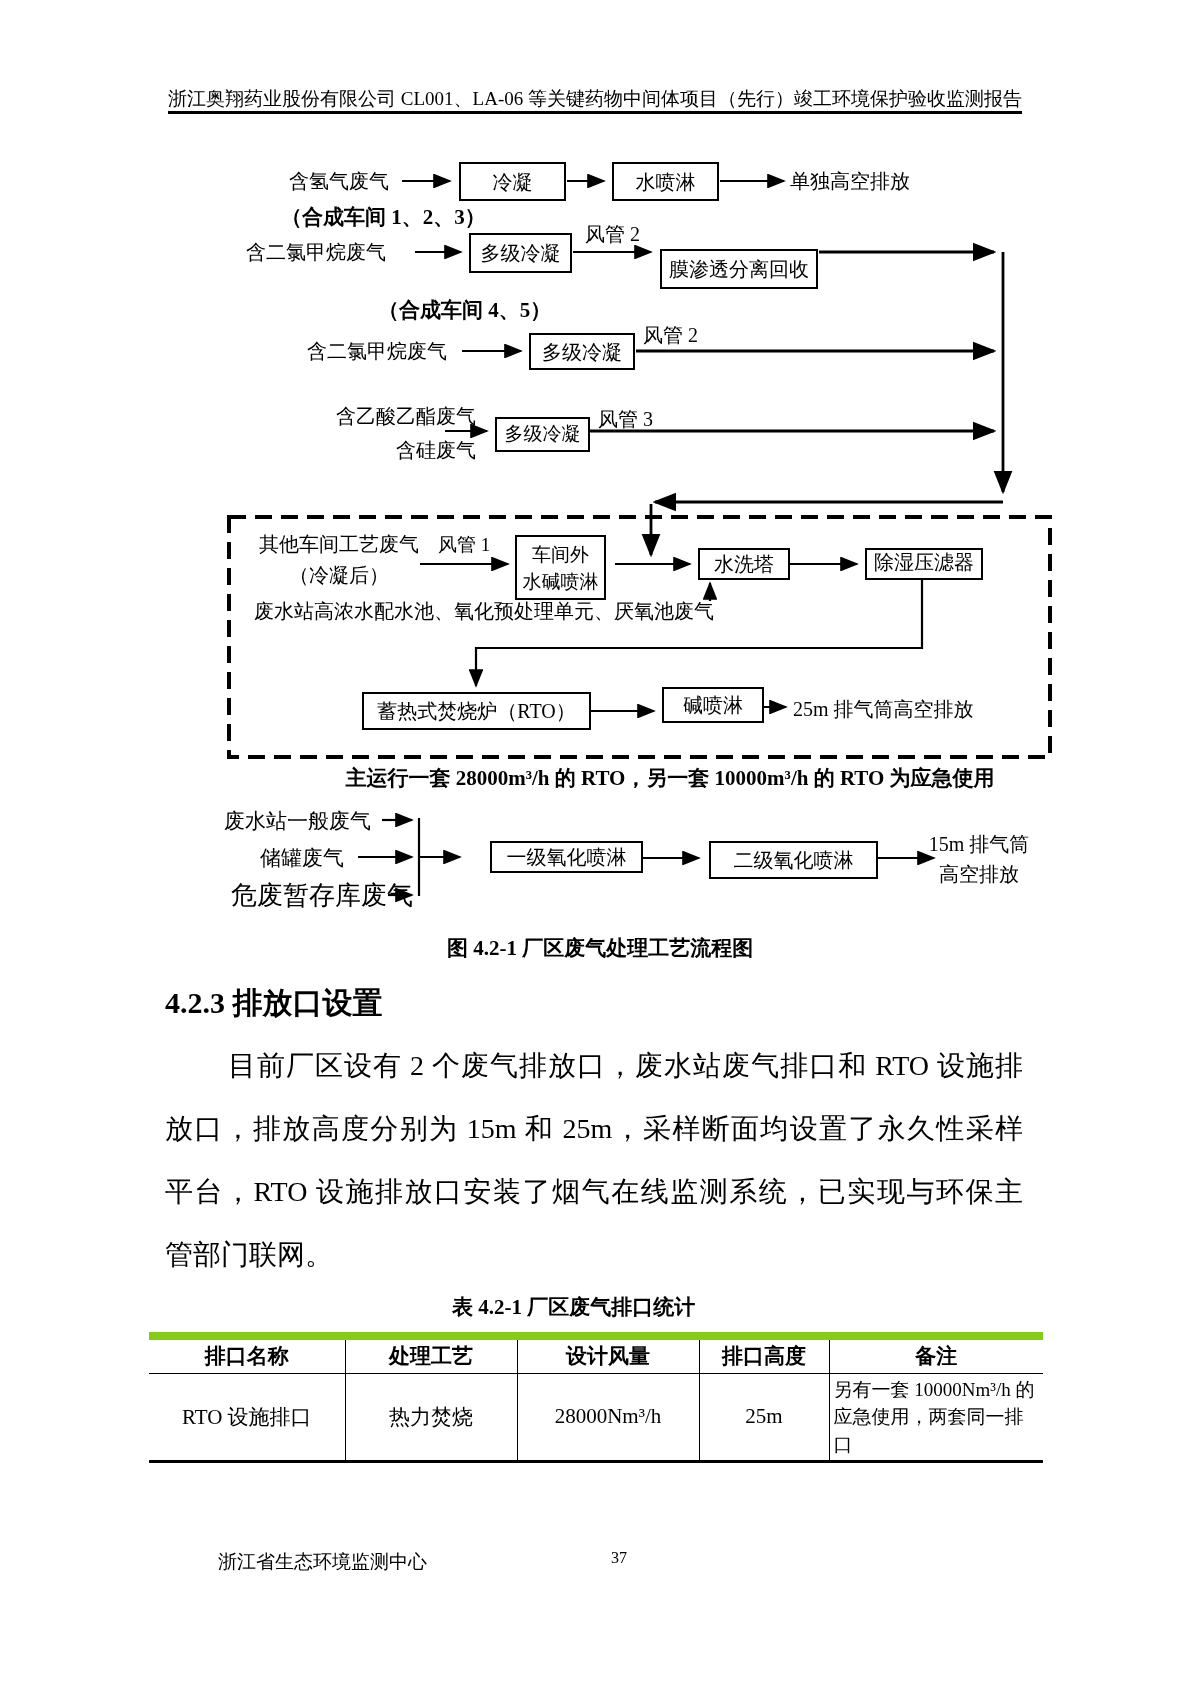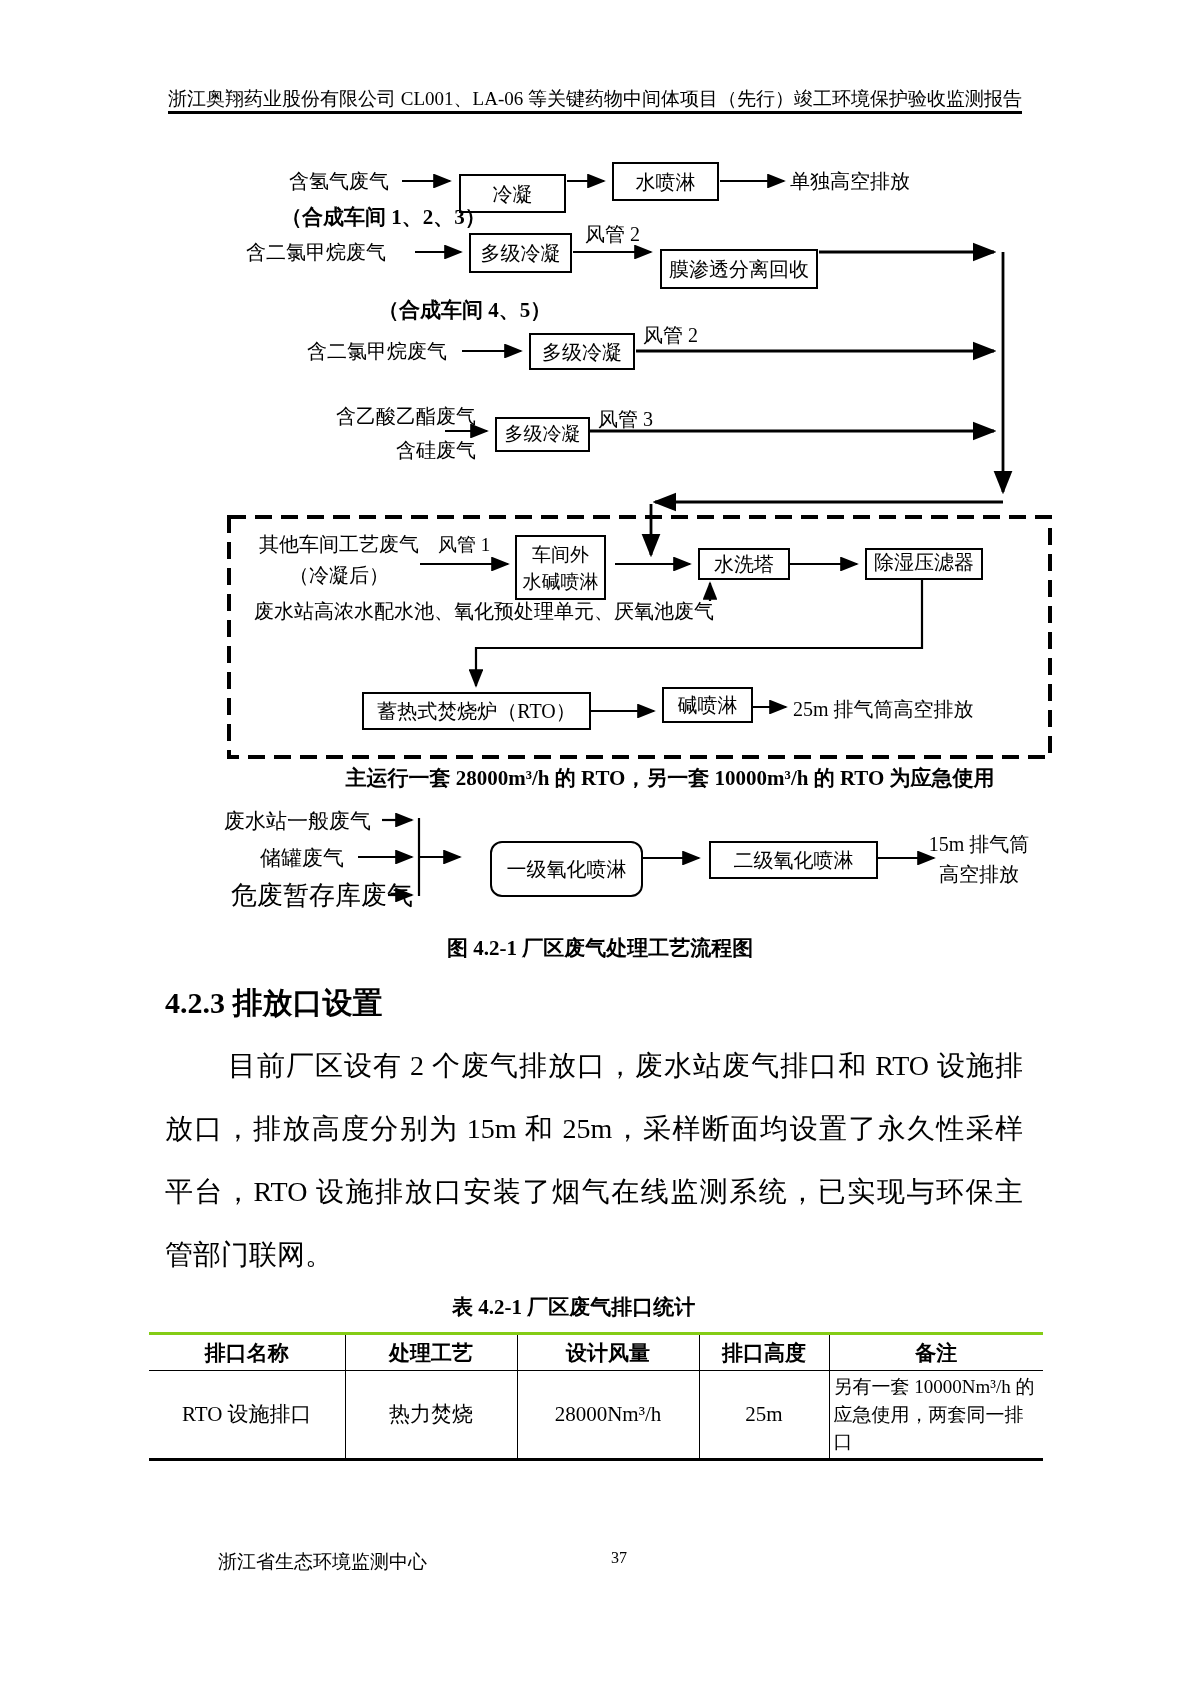--- a/index.html
+++ b/index.html
@@ -24,21 +24,21 @@
   .para-line {
     position:absolute; font-size:28px; line-height:34px;
     text-align:justify; text-align-last:justify;
   }
   .para-line.last { text-align:left; text-align-last:left; }
 
   
   table.outlet {
     position:absolute; left:149px; top:1332px; width:894px;
     border-collapse:collapse; table-layout:fixed;
-    border-top:3px solid #84cc16; border-bottom:3px solid #000;
+    border-top:8px solid #84cc16; border-bottom:3px solid #000;
     font-size:21px;
   }
   table.outlet th, table.outlet td {
     border-left:1.5px solid #000; text-align:center; vertical-align:middle;
     padding:0 4px; box-sizing:border-box; font-weight:normal;
   }
   table.outlet th:first-child, table.outlet td:first-child { border-left:none; }
   table.outlet th { font-weight:bold; border-bottom:1.5px solid #000; height:37px; }
   table.outlet tr.r1 td { border-bottom:1.5px solid #000; height:45px; }
   table.outlet tr.r2 td { height:68px; }
@@ -93,21 +93,21 @@
     <line x1="590" y1="431" x2="994" y2="431" marker-end="url(#ah)"></line>
     <line x1="1003" y1="252" x2="1003" y2="492" marker-end="url(#ah)"></line>
     <line x1="1003" y1="502" x2="655" y2="502" marker-end="url(#ah)"></line>
     <line x1="651" y1="504" x2="651" y2="555" marker-end="url(#ah)"></line>
   </g>
 
   <rect x="229" y="517" width="821" height="240" fill="none" stroke="#000" stroke-width="4" stroke-dasharray="17 9"></rect>
 </svg>
 
 <div class="fl-label" style="left:289px; top:168px;">含氢气废气</div>
-<div class="fl-box" style="left:459px; top:174px; width:107px; height:39px;">冷凝</div>
+<div class="fl-box" style="left:459px; top:162px; width:107px; height:39px;">冷凝</div>
 <div class="fl-box" style="left:612px; top:162px; width:107px; height:39px;">水喷淋</div>
 <div class="fl-label" style="left:790px; top:168px;">单独高空排放</div>
 
 <div class="fl-label bold" style="left:281px; top:204px; font-size:21px;">（合成车间 1、2、3）</div>
 <div class="fl-label" style="left:246px; top:239px;">含二氯甲烷废气</div>
 <div class="fl-box" style="left:469px; top:233px; width:103px; height:40px;">多级冷凝</div>
 <div class="fl-label" style="left:585px; top:221px;">风管 2</div>
 <div class="fl-box" style="left:660px; top:233px; width:158px; height:40px;margin-top:16px;">膜渗透分离回收</div>
 
 <div class="fl-label bold" style="left:378px; top:297px; font-size:21px;">（合成车间 4、5）</div>
@@ -129,29 +129,29 @@
 <div class="fl-label" style="left:438px; top:532px; font-size:19px;">风管 1</div>
 <div class="fl-box" style="left:515px; top:535px; width:91px; height:65px; font-size:19px; line-height:27px;">
   <div>车间外</div>
   <div>水碱喷淋</div>
 </div>
 <div class="fl-box" style="left:698px; top:548px; width:92px; height:32px;">水洗塔</div>
 <div class="fl-box" style="left:865px; top:548px; width:118px; height:32px;font-family:Liberation Mono, monospace;">除湿压滤器</div>
 <div class="fl-label" style="left:254px; top:598px;">废水站高浓水配水池、氧化预处理单元、厌氧池废气</div>
 
 <div class="fl-box" style="left:362px; top:692px; width:229px; height:38px;">蓄热式焚烧炉（RTO）</div>
-<div class="fl-box" style="left:662px; top:687px; width:91px; height:36px;">碱喷淋</div>
+<div class="fl-box" style="left:662px; top:687px; width:102px; height:36px;">碱喷淋</div>
 <div class="fl-label" style="left:793px; top:696px;">25m 排气筒高空排放</div>
 
 <div class="fl-label bold" style="left:280px; top:765px; width:780px; text-align:center; font-size:21px;">主运行一套 28000m³/h 的 RTO，另一套 10000m³/h 的 RTO 为应急使用</div>
 
 <div class="fl-label" style="left:224px; top:808px; font-size:21px;">废水站一般废气</div>
 <div class="fl-label" style="left:260px; top:845px; font-size:21px;">储罐废气</div>
 <div class="fl-label" style="left:231px; top:883px; font-size:26px;">危废暂存库废气</div>
-<div class="fl-box" style="left:490px; top:841px; width:153px; height:56px;border-radius:12px;">一级氧化喷淋</div>
+<div class="fl-box" style="left:490px; top:841px; width:153px; height:32px;">一级氧化喷淋</div>
 <div class="fl-box" style="left:709px; top:841px; width:169px; height:38px;">二级氧化喷淋</div>
 <div class="fl-label" style="left:913px; top:829px; width:132px; text-align:center; line-height:30px;">
   <div>15m 排气筒</div>
   <div>高空排放</div>
 </div>
 
 <div class="fl-label bold" style="left:447px; top:935px; font-size:21px;">图 4.2-1 厂区废气处理工艺流程图</div>
 
 <div class="abs bold nowrap" style="left:165px; top:983px; font-size:30px;">4.2.3 排放口设置</div>
 

